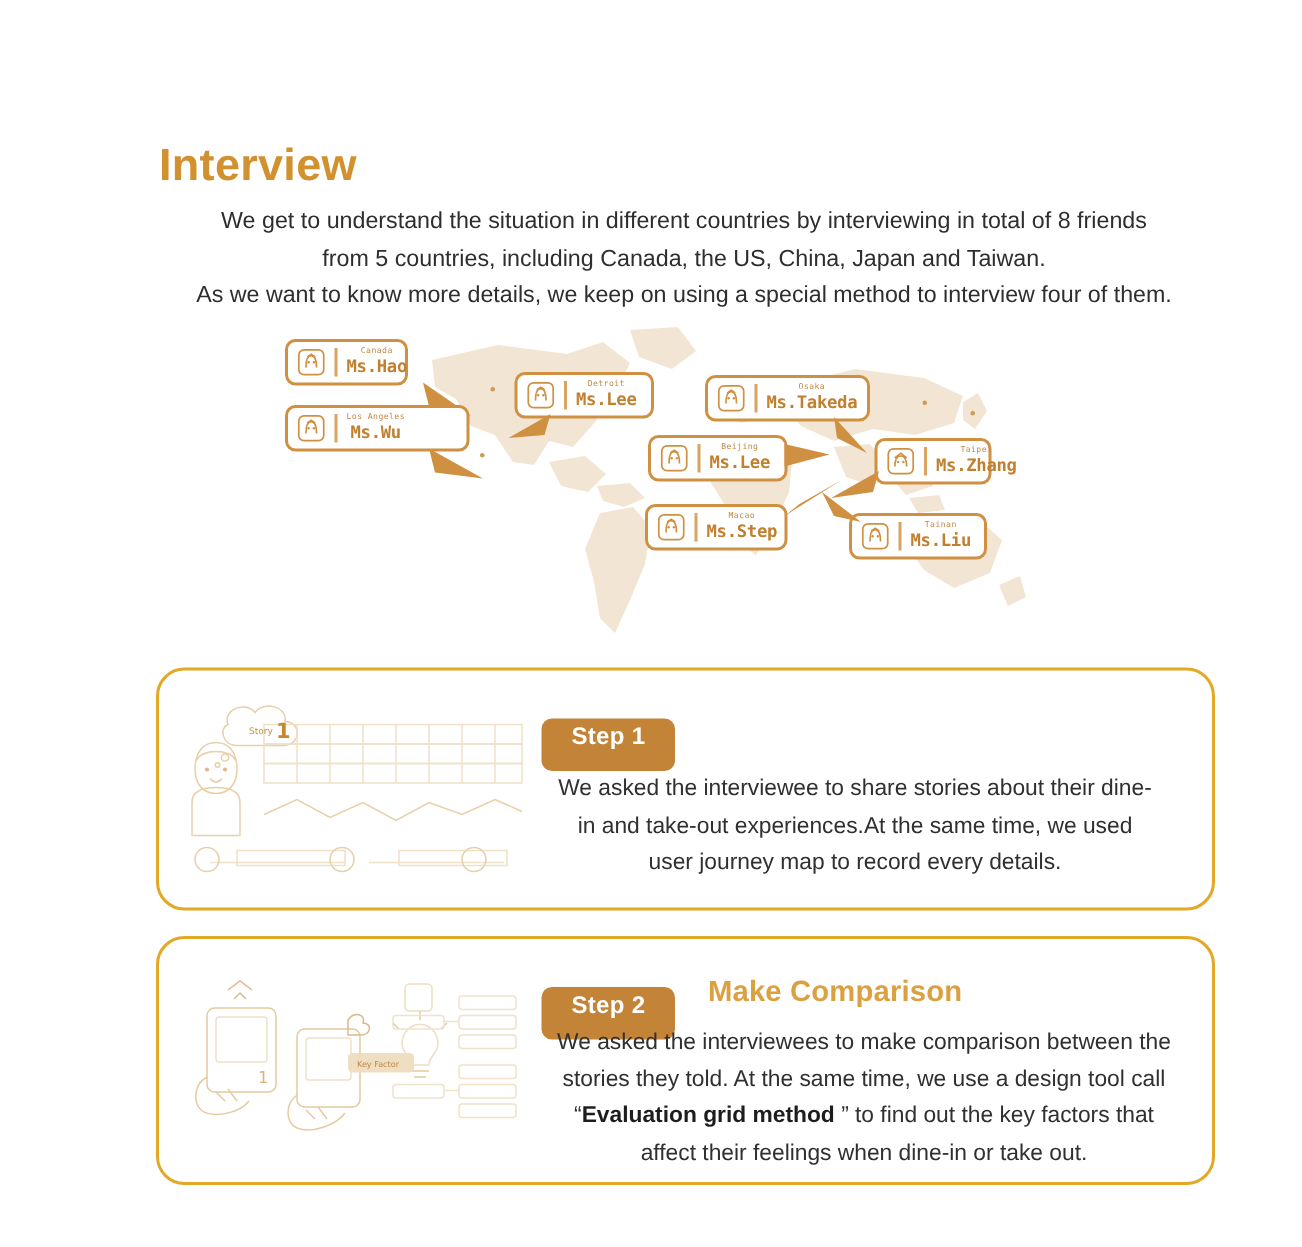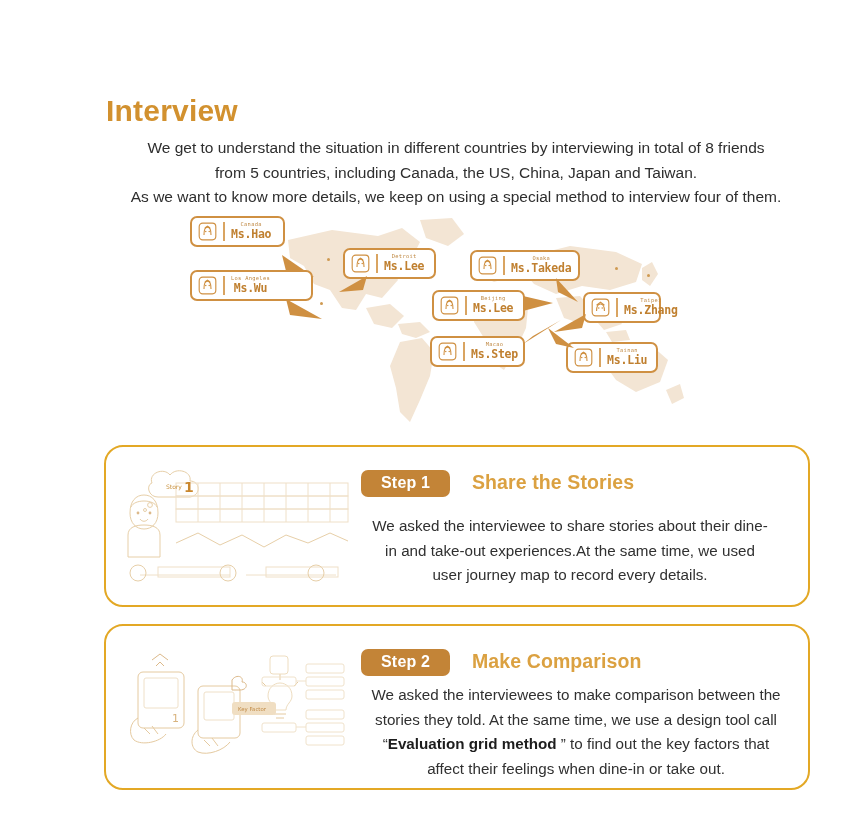--- a/index.html
+++ b/index.html
@@ -68,22 +68,23 @@
   }
   #card1{top:445px;height:162px;}
   #card2{top:624px;height:166px;}
 
   .badge{
     position:absolute;
     background:#c38437;
     color:#ffffff;
     font-size:16px;font-weight:bold;
     border-radius:7px;
-    padding:4px 20px 5px 20px;
+    padding:4px 20px 13px 20px;
     letter-spacing:.2px;
+    margin-top:9px;
   }
   .step-heading{
     position:absolute;
     font-size:19.5px;font-weight:bold;color:#dba141;
     letter-spacing:.1px;
   }
   .body-text{
     position:absolute;
     font-size:15.2px;line-height:24.5px;color:#303030;
   }
@@ -135,21 +136,21 @@
     <div class="map-dot" style="left:57px;top:46px;"></div>
     <div class="map-dot" style="left:50px;top:90px;"></div>
     <div class="map-dot" style="left:93px;top:62px;"></div>
     <div class="map-dot" style="left:377px;top:62px;"></div>
     <div class="map-dot" style="left:345px;top:55px;"></div>
     <div class="map-dot" style="left:362px;top:83px;"></div>
     <div class="map-dot" style="left:352px;top:86px;"></div>
     <div class="map-dot" style="left:358px;top:88px;"></div>
   </div>
 
-  <div class="callout" style="left:190px;top:216px;width:95px;">
+  <div class="callout" style="left:190px;top:226px;width:82px;">
     <svg class="face" viewBox="0 0 24 24">
       <g fill="none" stroke="#cf9042" stroke-width="1.3">
         <rect x="2.5" y="2.5" width="19" height="19" rx="4"></rect>
         <path d="M8 16 C8 10 9 7 12 7 C15 7 16 10 16 16"></path>
         <circle cx="10" cy="12" r=".9" fill="#cf9042" stroke="none"></circle>
         <circle cx="14" cy="12" r=".9" fill="#cf9042" stroke="none"></circle>
         <path d="M9 8 L12 6 L15 8"></path>
       </g>
     </svg>
     <div class="divider"></div>
@@ -334,21 +335,20 @@
         </g>
         <circle cx="20" cy="108" r="8"></circle>
         <circle cx="110" cy="108" r="8"></circle>
         <circle cx="198" cy="108" r="8"></circle>
       </g>
       <text x="48" y="24" font-family="DejaVu Sans, sans-serif" font-size="6" fill="#c9923f">Story</text>
       <text x="66" y="27" font-family="DejaVu Sans, sans-serif" font-size="14" font-weight="bold" fill="#c9872e">1</text>
     </svg>
 
     <div class="badge" style="left:255px;top:23px;">Step 1</div>
-    <div class="step-heading" style="left:366px;top:24px;">Share the Stories</div>
     <div class="body-text" style="left:264px;top:67px;width:400px;">We asked the interviewee to share stories about their dine-in and take-out experiences.At the same time, we used user journey map to record every details.</div>
   </div>
 
   <div class="card" id="card2">
 
     <svg class="illus" style="left:14px;top:24px;width:235px;height:120px;" viewBox="0 0 235 120">
       <g fill="none" stroke="#e5caa0" stroke-width="1">
 
         <rect x="18" y="22" width="46" height="56" rx="5"></rect>
         <rect x="24" y="28" width="34" height="30" rx="2" stroke="#efe0c8"></rect>

